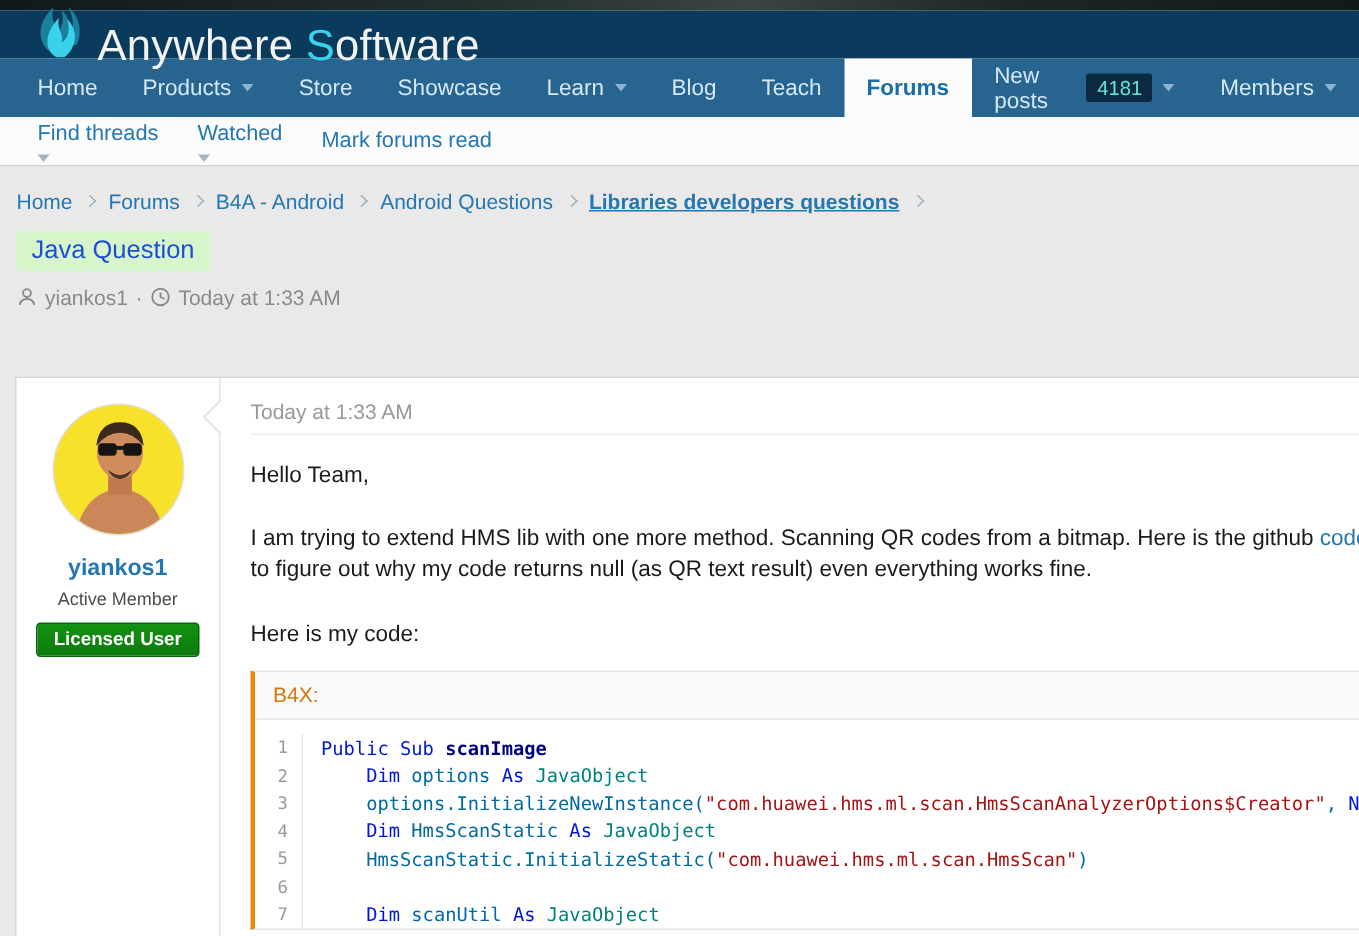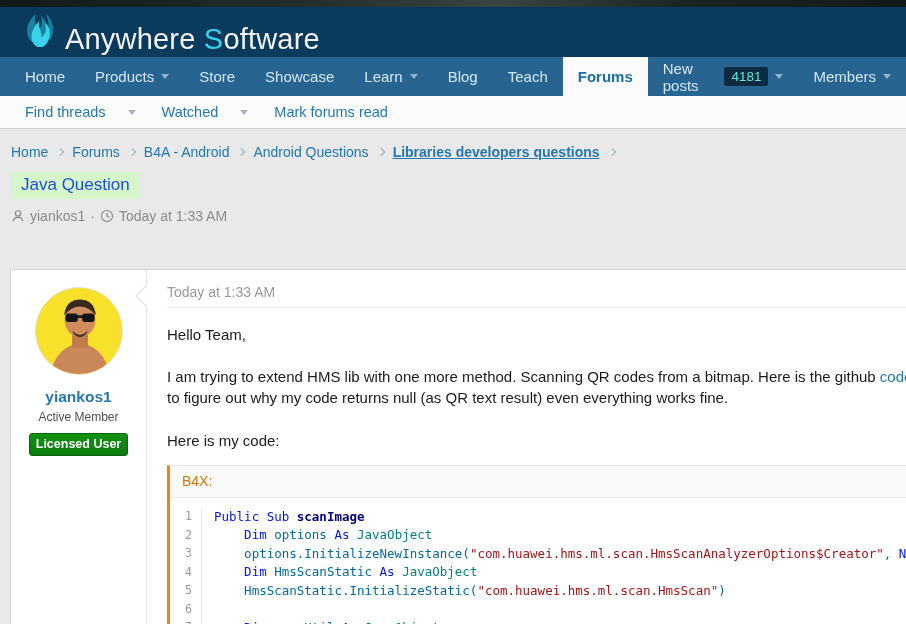--- a/index.html
+++ b/index.html
@@ -4,35 +4,35 @@
 <style>
   * { margin:0; padding:0; box-sizing:border-box; }
   html,body { width:906px; height:624px; overflow:hidden; }
   body { font-family:"Liberation Sans", sans-serif; background:#e9e9e9; position:relative; }
   a { text-decoration:none; cursor:pointer; }
 
   
   .top-strip { height:7px; background:linear-gradient(90deg,#11181b 0%,#23302e 35%,#3a4441 55%,#1c2624 75%,#121a18 100%); }
 
   
-  .header { height:50px; background:#0a3a5c; display:flex; align-items:center; padding-left:24px; }
+  .header { height:32px; background:#0a3a5c; display:flex; align-items:center; padding-left:24px; }
   .logo { display:flex; align-items:flex-end; gap:2px; }
   .brand { font-size:29px; color:#f2f2f2; letter-spacing:.2px; line-height:1; }
   .brand .cyan { color:#3ad2ea; }
 
   
   .nav { height:39px; background:#276590; display:flex; align-items:stretch; padding-left:10px; font-size:15px; }
   .nav-item { display:flex; align-items:center; gap:7px; padding:0 15px; color:#d4e7f5; cursor:pointer; }
   .nav-item.active { background:#fbfbfb; color:#1a6da8; font-weight:bold; }
   .caret { width:0; height:0; border-left:4px solid transparent; border-right:4px solid transparent; border-top:5px solid #8fb3cd; display:inline-block; }
   .np-badge { background:#0c2b42; color:#5eead4; font-size:13.5px; padding:2px 7px; border-radius:2px; }
 
   
   .subnav { height:33px; background:#fcfcfc; border-bottom:1px solid #d2d2d2; display:flex; align-items:center; padding-left:12px; font-size:14.5px; }
-  .subnav-item { display:flex; align-items:center; gap:22px; color:#2577b1; padding:0 13px; cursor:pointer; }
+  .subnav-item { display:flex; gap:6px; color:#2577b1; padding:0 13px; cursor:pointer;flex-direction:column; }
   .subnav .caret { border-top-color:#a6b4be; border-left-width:4px; border-right-width:4px; }
 
   
   .breadcrumb { padding:15px 10px 0 11px; font-size:14px; display:flex; align-items:center; flex-wrap:nowrap; white-space:nowrap; }
   .crumb { color:#2577b1; }
   .crumb.last { font-weight:bold;text-decoration:underline; }
   .crumb-sep { width:6px; height:6px; border-right:1.5px solid #9ab0be; border-top:1.5px solid #9ab0be; transform:rotate(45deg); display:inline-block; margin:0 9px; }
 
   
   .title-row { padding:12px 10px 0 11px; display:flex; align-items:center; gap:11px; }
@@ -42,21 +42,21 @@
   .meta-row { padding:9px 10px 0 11px; display:flex; align-items:center; gap:5px; color:#8a8a8a; font-size:14px; }
   .meta-row svg { display:block; }
 
   
   .post-card { margin:45px 0 0 10px; width:1040px; min-height:560px; background:#ffffff; border:1px solid #d5d5d5; display:flex; }
   .sidebar { width:135px; flex-shrink:0; padding:17px 8px; display:flex; flex-direction:column; align-items:center; }
   .avatar { width:88px; height:88px; border-radius:50%; overflow:hidden; border:1px solid #e0e0e0; background:#f8e12b; }
   .avatar svg { display:block; }
   .username { margin-top:13px; color:#2577b1; font-weight:bold; font-size:15.5px; }
   .user-role { margin-top:4px; color:#4d4d4d; font-size:12px; }
-  .user-badge { margin-top:9px; width:99px; text-align:center; background:linear-gradient(#129212,#0c7a0c); border:1px solid #0a660a; color:#fff; font-weight:bold; font-size:12.5px; padding:3px 0 4px; border-radius:3px; }
+  .user-badge { margin-top:9px; width:109px; text-align:center; background:linear-gradient(#129212,#0c7a0c); border:1px solid #0a660a; color:#fff; font-weight:bold; font-size:12.5px; padding:3px 0 4px; border-radius:3px; }
 
   .content { flex:1; border-left:1px solid #e4e4e4; padding:14px 20px 20px; position:relative; background:#fff; }
   .bubble-arrow, .bubble-arrow:after { position:absolute; width:0; height:0; border-style:solid; }
   .bubble-arrow { left:-12px; top:14px; border-width:12px 12px 12px 0; border-color:transparent #e4e4e4 transparent transparent; }
   .bubble-arrow:after { content:""; left:1.5px; top:-11px; border-width:11px 11px 11px 0; border-color:transparent #ffffff transparent transparent; }
 
   .post-date { color:#999; font-size:14px; padding-bottom:7px; border-bottom:1px solid #ececec; }
   .post-text { font-size:15px; color:#1b1b1b; line-height:21px; }
   .greeting { margin-top:16px; }
   .body-par { margin-top:21px; max-width:762px; }

